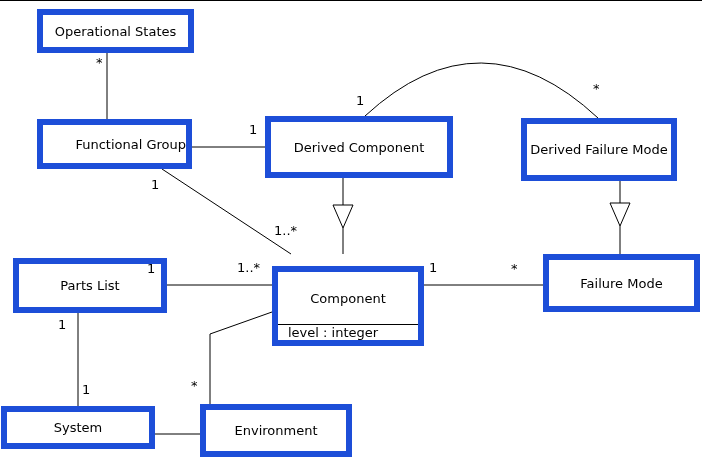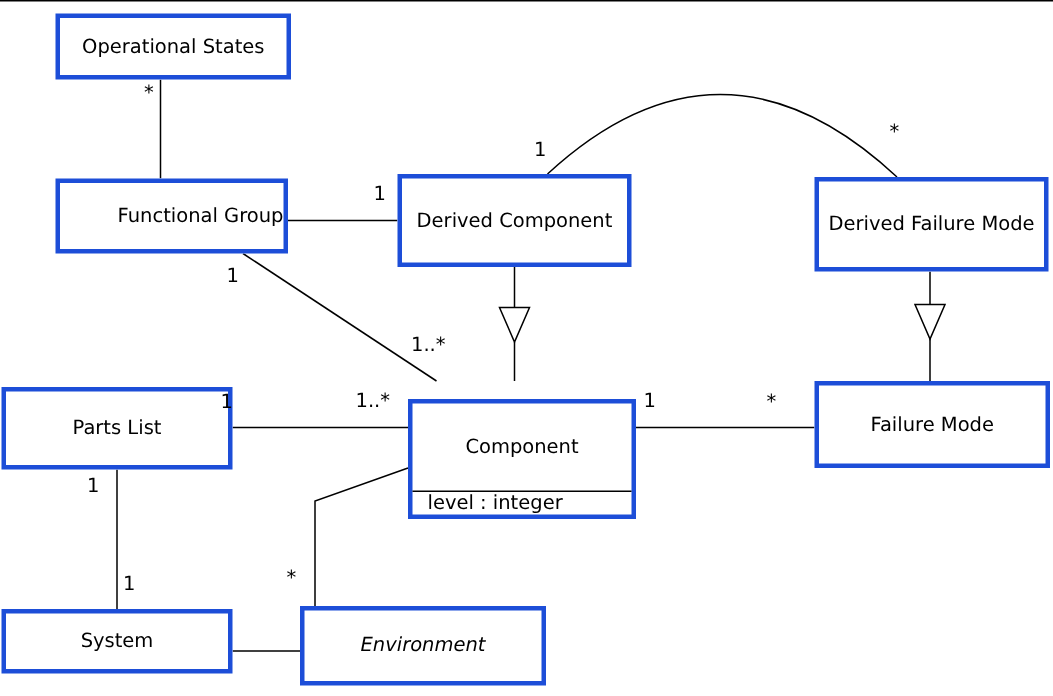--- a/index.html
+++ b/index.html
@@ -17,21 +17,21 @@
   }
   .connectors {
     position: absolute;
     left: 0; top: 0;
     width: 702px; height: 464px;
     z-index: 0;
   }
   .node {
     position: absolute;
     background: #ffffff;
-    border: 3px solid #1d4ed8;
+    border: 6px solid #1d4ed8;
     display: flex;
     align-items: center;
     justify-content: center;
     text-align: center;
     z-index: 1;
   }
   .node-multi {
     flex-direction: column;
     align-items: stretch;
     justify-content: flex-start;
@@ -51,27 +51,27 @@
     text-align: right;
   }
   .mult {
     position: absolute;
     z-index: 2;
     line-height: 15px;
   }
   
   #n-operational-states  { left: 37px;  top: 8px;   width: 157px; height: 44px; }
   #n-functional-group    { left: 37px;  top: 118px; width: 155px; height: 50px; justify-content: flex-end; }
-  #n-derived-component   { left: 265px; top: 115px; width: 156px; height: 62px; }
-  #n-derived-failure-mode{ left: 543px; top: 117px; width: 156px; height: 63px; }
-  #n-parts-list          { left: 1px;   top: 257px; width: 154px; height: 55px; }
+  #n-derived-component   { left: 265px; top: 115px; width: 188px; height: 62px; }
+  #n-derived-failure-mode{ left: 521px; top: 117px; width: 156px; height: 63px; }
+  #n-parts-list          { left: 13px;   top: 257px; width: 154px; height: 55px; }
   #n-component           { left: 272px; top: 253px; width: 152px; height: 80px; margin-top: 12px; }
   #n-failure-mode        { left: 543px; top: 253px; width: 157px; height: 58px; }
   #n-system              { left: 1px;   top: 405px; width: 154px; height: 43px; }
-  #n-environment         { left: 200px; top: 403px; width: 164px; height: 53px; font-style: italic; }
+  #n-environment         { left: 200px; top: 403px; width: 152px; height: 53px; }
   
   #m-os       { left: 96px;  top: 54px;  }
   #m-fg-dc    { left: 249px; top: 121px; }
   #m-fg-comp1 { left: 151px; top: 176px; }
   #m-fg-compN { left: 274px; top: 222px; }
   #m-dc-arc   { left: 356px; top: 92px;  }
   #m-dfm-arc  { left: 593px; top: 80px;  }
   #m-pl-comp1 { left: 147px; top: 260px; }
   #m-pl-compN { left: 237px; top: 259px; }
   #m-comp-fm1 { left: 429px; top: 259px; }

